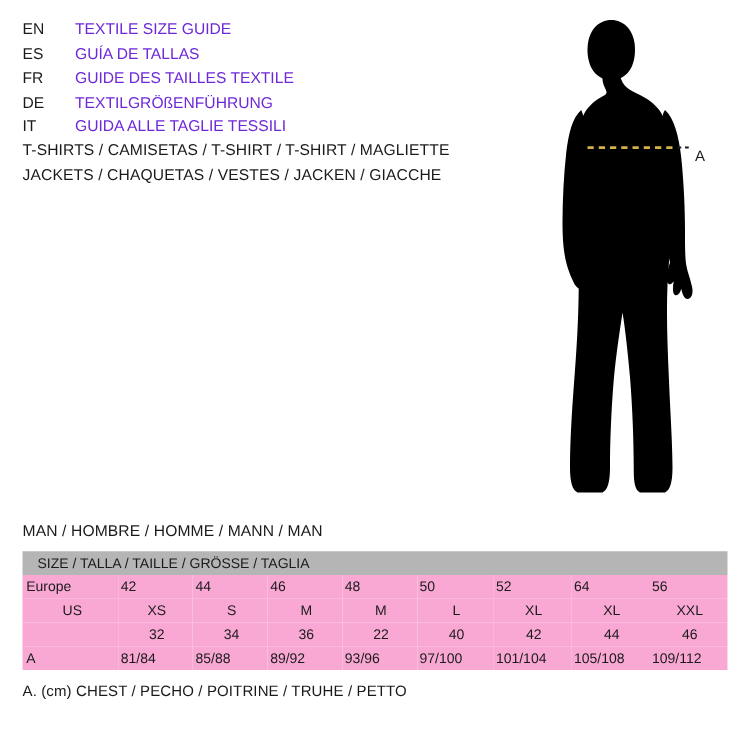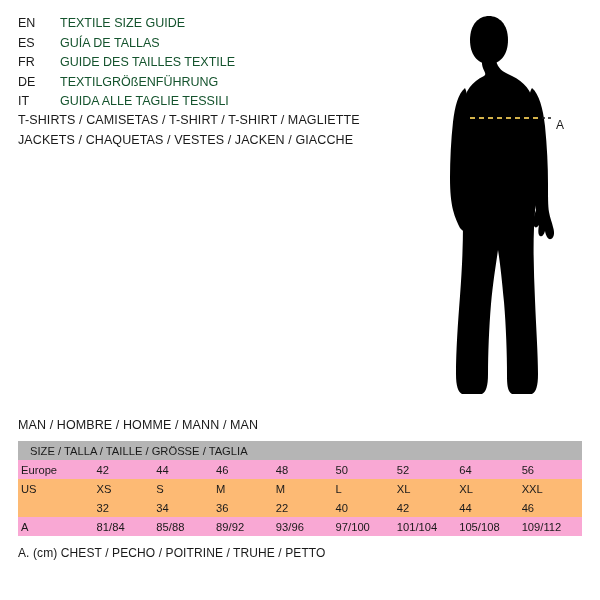--- a/index.html
+++ b/index.html
@@ -33,21 +33,21 @@
     font-size: 12.5px;
     line-height: 19.6px;
     white-space: nowrap;
   }
   .lang-code {
     width: 42px;
     flex: 0 0 42px;
     color: #1a1a1a;
   }
   .lang-text {
-    color: #14532d;
+    color: #6d28d9;
   }
 
   
   .cat-block {
     position: absolute;
     left: 18px;
     top: 110px;
     width: 400px;
   }
   .cat-line {
@@ -97,21 +97,22 @@
     height: 19px;
     vertical-align: middle;
     color: #1a1a1a;
     font-size: 11.2px;
   }
   .row-head td {
     background: #b5b5b5;
     font-size: 11.2px;
   }
   .row-alt td {
-    background: #fdba74;
+    background: #f9a8d4;
+    text-align: center;
   }
   .row-plain td {
     background: #f9a8d4;
   }
   .col-label {
     width: 84px;
     padding-left: 3px !important;
   }
   .cell {
     width: 68px;

